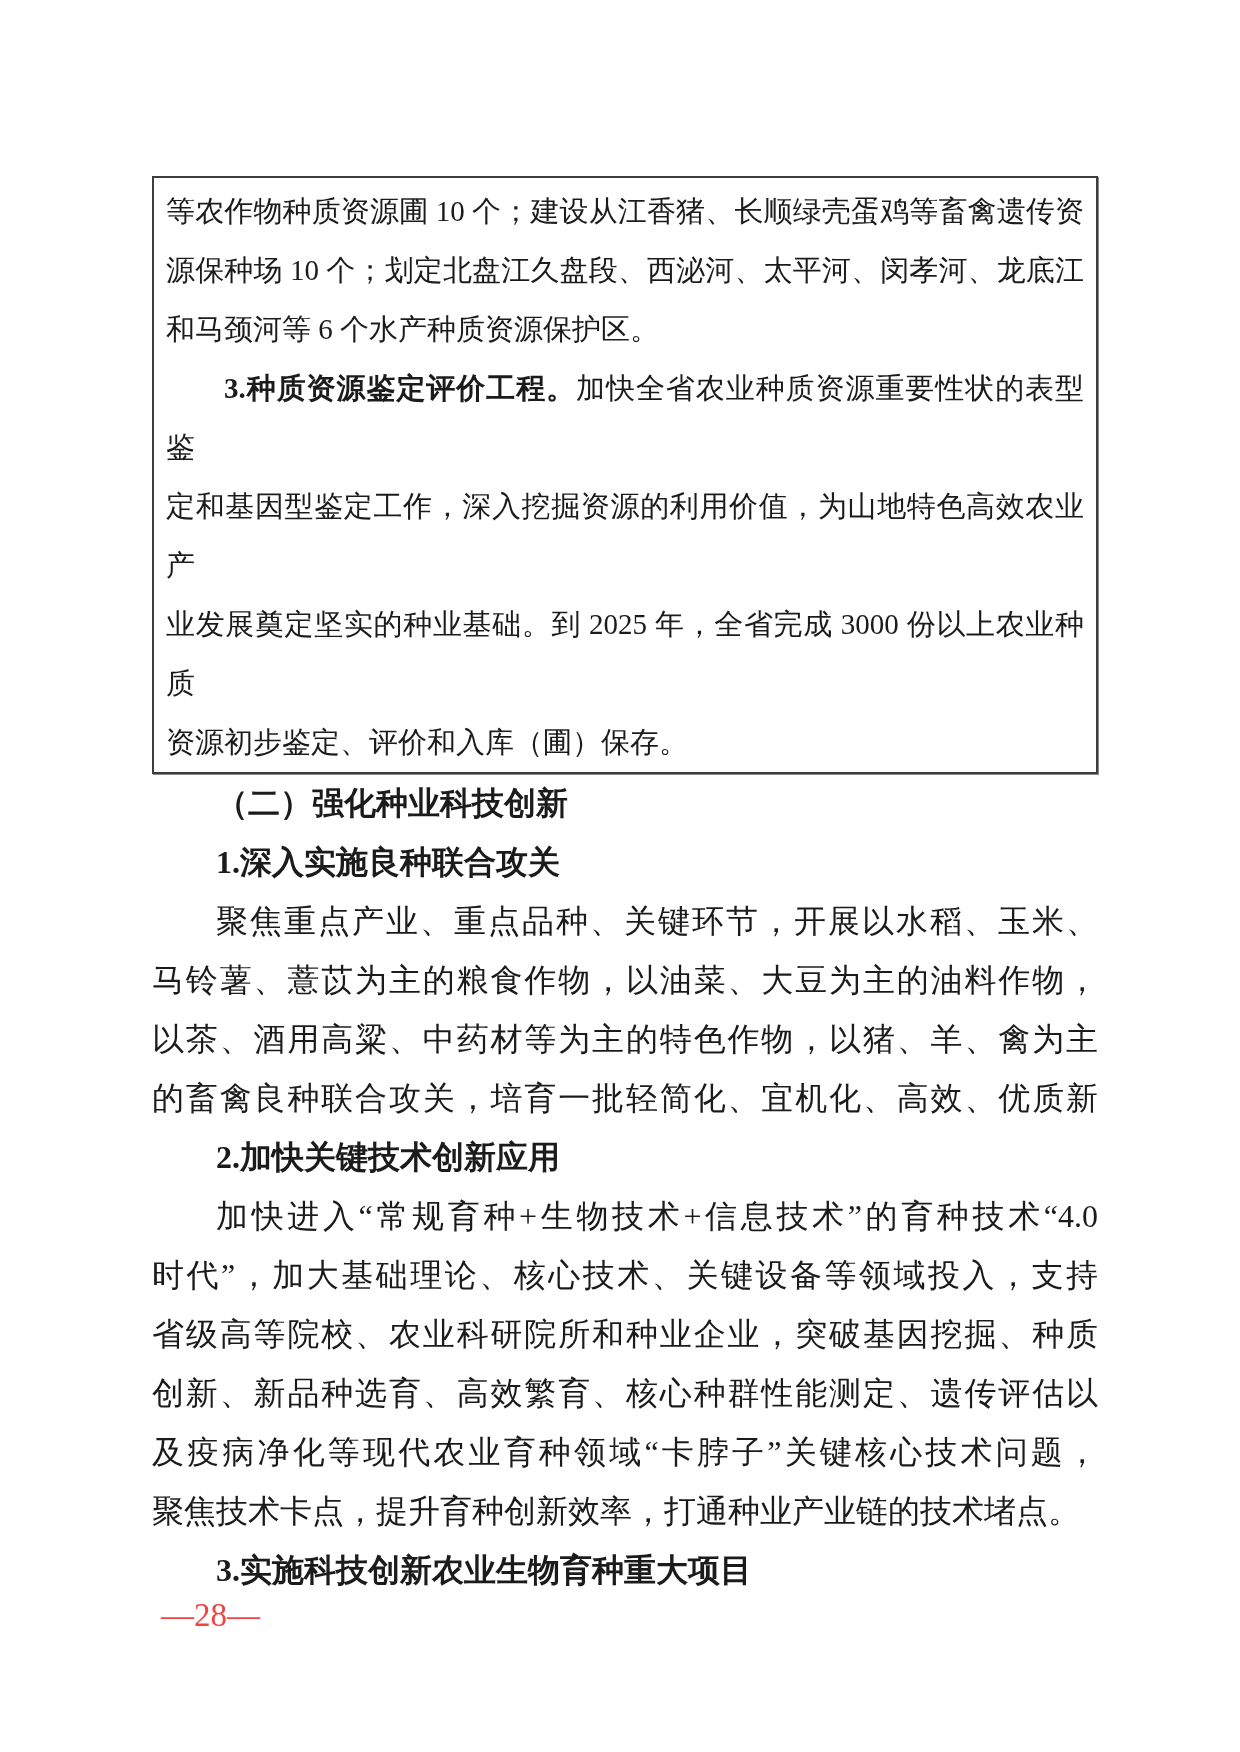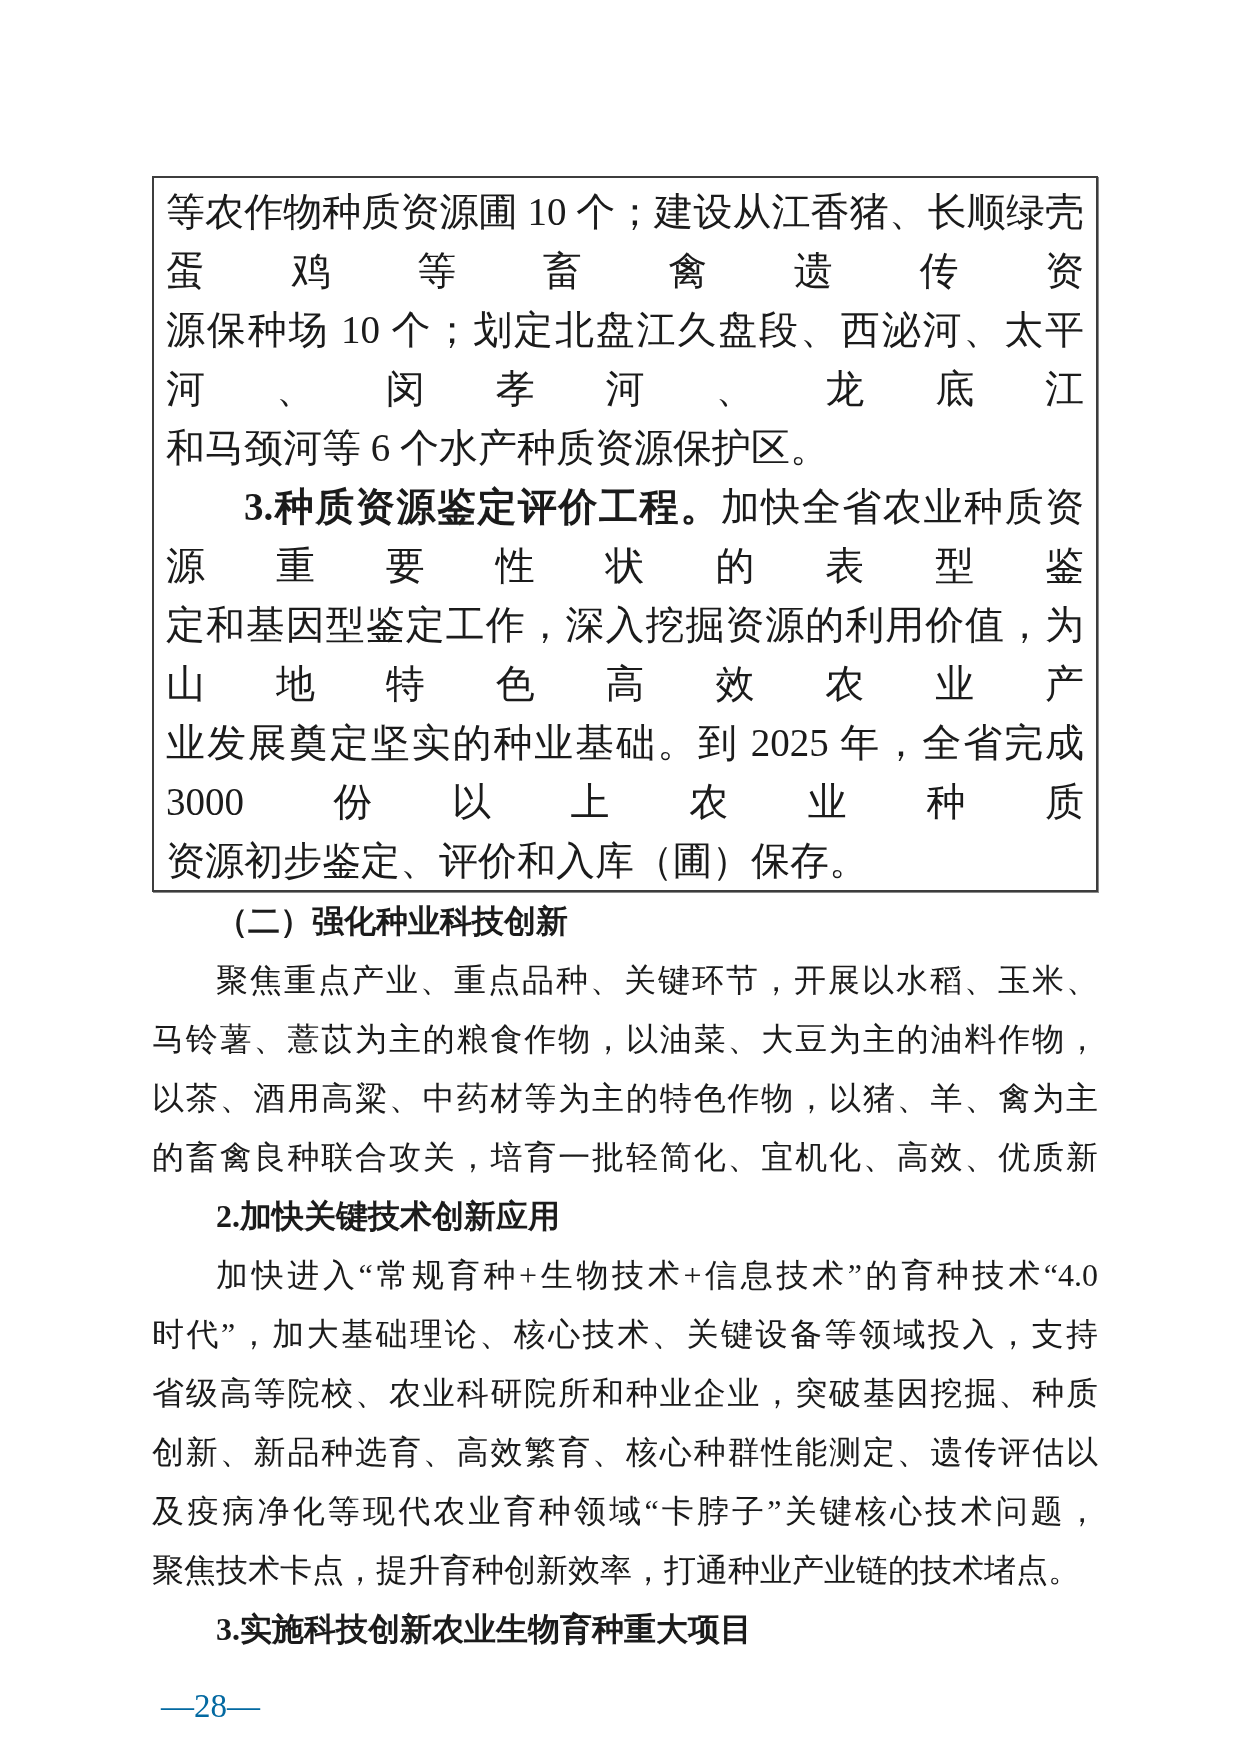--- a/index.html
+++ b/index.html
@@ -19,21 +19,21 @@
   .content {
     position: absolute;
     left: 152px;
     top: 176px;
     width: 946px;
   }
   .gzbox {
     border: 2px solid #3d3d3d;
     box-shadow: 1px 1px 0 #8a8a8a;
     padding: 4px 12px 0 12px;
-    font-size: 39px;
+    font-size: 29px;
     line-height: 59px;
     background: #ffffff;
   }
   .body-text {
     font-size: 32px;
     line-height: 59px;
   }
   .jline {
     text-align: justify;
     text-align-last: justify;
@@ -52,24 +52,24 @@
     text-indent: 2em;
     font-weight: bold;
   }
   .h-bold {
     text-indent: 2em;
     font-weight: bold;
   }
   .footer-num {
     position: absolute;
     left: 161px;
-    top: 1677px;
+    top: 1586px;
     font-size: 33px;
     line-height: 59px;
-    color: #0369a1;
+    color: #ef4444;
     letter-spacing: 0;
   }
 </style>
 </head>
 <body>
 
 <div class="page">
   <div class="content">
 
     <div class="gzbox">
@@ -81,20 +81,21 @@
         <span class="bold">3.种质资源鉴定评价工程。</span><span>加快全省农业种质资源重要性状的表型鉴</span>
       </div>
       <div class="jline">定和基因型鉴定工作，深入挖掘资源的利用价值，为山地特色高效农业产</div>
       <div class="jline">业发展奠定坚实的种业基础。到 2025 年，全省完成 3000 份以上农业种质</div>
       <div class="lline">资源初步鉴定、评价和入库（圃）保存。</div>
     </div>
 
     <div class="body-text">
       <div class="h-kaiti">（二）强化种业科技创新</div>
 
+      <div class="h-bold">1.深入实施良种联合攻关</div>
       <div class="jline indent">聚焦重点产业、重点品种、关键环节，开展以水稻、玉米、</div>
       <div class="jline">马铃薯、薏苡为主的粮食作物，以油菜、大豆为主的油料作物，</div>
       <div class="jline">以茶、酒用高粱、中药材等为主的特色作物，以猪、羊、禽为主</div>
       <div class="jline">的畜禽良种联合攻关，培育一批轻简化、宜机化、高效、优质新</div>
 
       <div class="h-bold">2.加快关键技术创新应用</div>
       <div class="jline indent">加快进入“常规育种+生物技术+信息技术”的育种技术“4.0</div>
       <div class="jline">时代”，加大基础理论、核心技术、关键设备等领域投入，支持</div>
       <div class="jline">省级高等院校、农业科研院所和种业企业，突破基因挖掘、种质</div>
       <div class="jline">创新、新品种选育、高效繁育、核心种群性能测定、遗传评估以</div>

